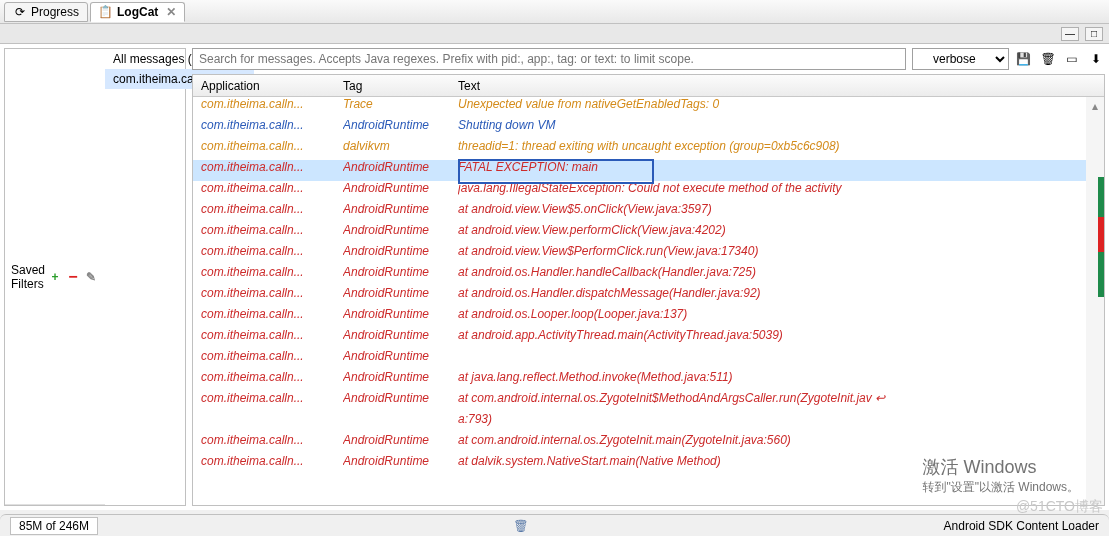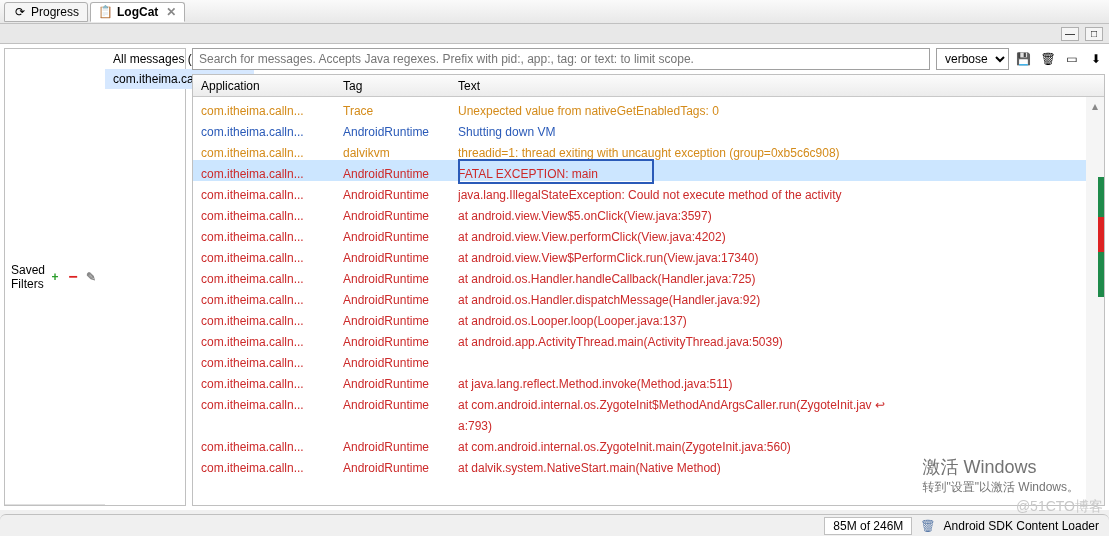--- a/index.html
+++ b/index.html
@@ -23,47 +23,47 @@
 .edit { color: #888; }
 .filter-item { padding: 3px 8px; cursor: pointer; white-space: nowrap; overflow: hidden; }
 .filter-item.selected { background: #d6e8ff; }
 .left-scroll { margin-top: auto; height: 18px; border-top: 1px solid #e0e0e0; background: #f5f5f5; display:flex; }
 .left-sb-track { flex:1; background:#f0f0f0; position:relative; }
 .left-sb-thumb { position:absolute; left:0; width:60%; height:100%; background:#c8c8c8; }
 
 .right-panel { flex: 1; margin: 4px 4px 4px 6px; display: flex; flex-direction: column; }
 .search-row { display: flex; gap: 6px; align-items: center; margin-bottom: 4px; }
 .search-input { flex: 1; height: 22px; border: 1px solid #a0a0a0; padding: 0 6px; background: #fff; }
-.level-select { height: 22px; border: 1px solid #a0a0a0; background: #fff; padding: 0 4px; }
+.level-select { height: 22px; border: 1px solid #a0a0a0; background: #fff; padding: 0 16px; }
 .tool-icon { width: 18px; height: 18px; display: inline-flex; align-items: center; justify-content: center; cursor: pointer; }
 
 .log-table { flex: 1; border: 1px solid #c0c0c0; overflow: hidden; display: flex; flex-direction: column; background: #fff; position: relative; }
 .log-header { display: flex; background: linear-gradient(#fcfcfc,#ececec); border-bottom: 1px solid #c8c8c8; height: 22px; align-items: center; justify-content: space-between; }
 .col-app { width: 150px; padding-left: 8px; }
 .col-tag { width: 115px; }
 .col-text { flex: 1; padding-right: 20px; }
 .log-body { flex: 1; overflow: hidden; font-family: Consolas, "Courier New", monospace; font-size: 12px; }
-.log-row { display: flex; height: 21px; align-items: flex-end; white-space: nowrap; }
+.log-row { display: flex; height: 21px; align-items: flex-start; white-space: nowrap; font-style: italic; }
 .log-row.warn { color: #d48b1a; }
 .log-row.error { color: #cc2a2a; }
 .log-row.debug { color: #2a5ab8; }
 .log-row.dalvikvm {color:#d48b1a;}
 .log-row.selected { background: #cce6ff; position: relative; }
 .log-row.selected::before { content:""; position:absolute; left:265px; top:-1px; width:192px; height:21px; border:2px solid #2a5ab8; }
 .log-row .col-app, .log-row .col-tag, .log-row .col-text { overflow: hidden; text-overflow: ellipsis; }
 .v-scroll { position:absolute; right:0; top:22px; bottom:0; width:18px; background:#f5f5f5; }
 .v-scroll .arrow { height:18px; display:flex; align-items:center; justify-content:center; color:#888; }
 .v-scroll .accent { position:absolute; right:0; top:80px; width:6px; height:120px; background:#1e8a4a; }
 .v-scroll .accent2 { position:absolute; right:0; top:120px; width:6px; height:35px; background:#d22; }
 
 .watermark { position:absolute; right:30px; bottom:40px; color:#737373; text-align:left; font-size:15px; pointer-events:none; }
 .watermark .t1 { font-size:18px; }
 .blog-mark { position:absolute; right:6px; bottom:20px; color:#c8c8c8; font-size:14px; }
 
-.status-bar { position:absolute; bottom:0; left:0; right:0; height:22px; background:#f0f0f0; border-top:1px solid #c0c0c0; display:flex; align-items:center; justify-content:flex-end; gap:8px; padding:0 10px;border-radius:6px; }
+.status-bar { position:absolute; bottom:0; left:0; right:0; height:22px; background:#f0f0f0; border-top:1px solid #c0c0c0; display:flex; align-items:center; justify-content:space-between; gap:8px; padding:0 10px;border-radius:6px; }
 .mem-box { border:1px solid #c0c0c0; padding:1px 8px; background:#fff; }
 .trash { color:#5a7aa8; }
 </style>
 </head>
 <body>
 
 <div class="tab-bar">
   <div class="tab">
     <span class="tab-icon">⟳</span>
     <span>Progress</span>

